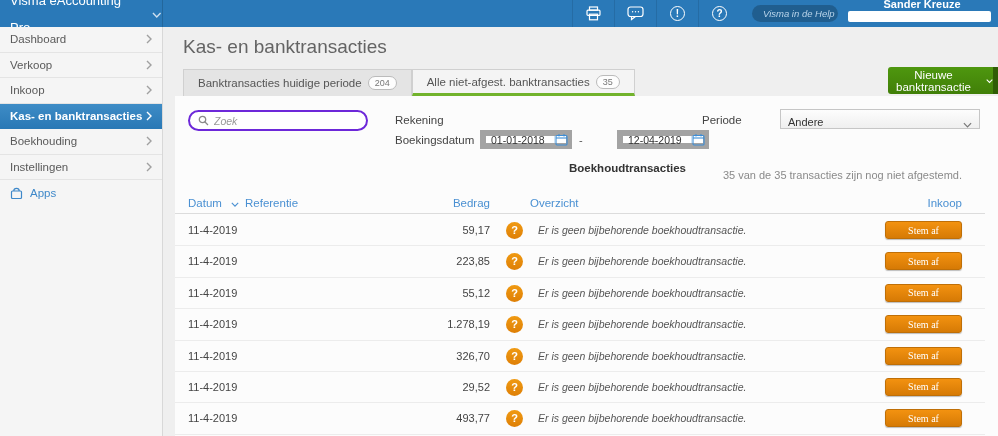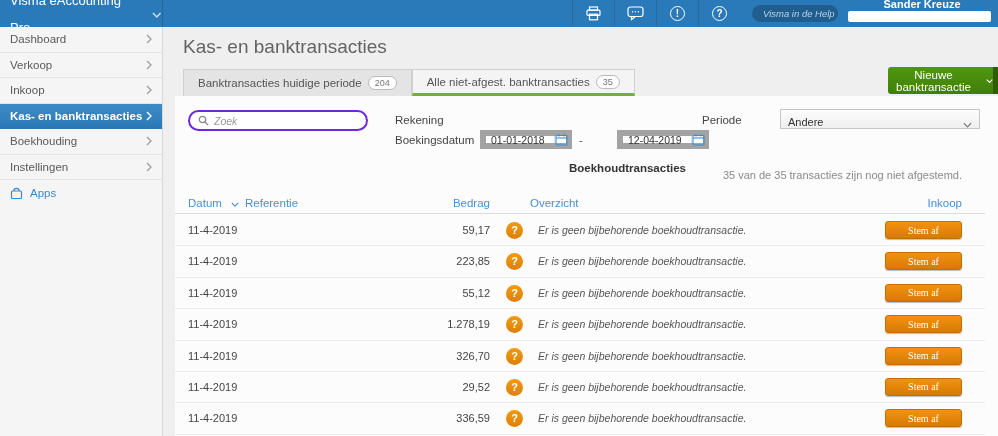--- a/index.html
+++ b/index.html
@@ -274,21 +274,21 @@
         </div>
         <div class="trow">
           <span class="c-date">11-4-2019</span>
           <span class="c-amount">29,52</span>
           <span class="q-badge">?</span>
           <span class="c-overview">Er is geen bijbehorende boekhoudtransactie.</span>
           <button class="stemaf">Stem af</button>
         </div>
         <div class="trow">
           <span class="c-date">11-4-2019</span>
-          <span class="c-amount">336,59</span>
+          <span class="c-amount">493,77</span>
           <span class="q-badge">?</span>
           <span class="c-overview">Er is geen bijbehorende boekhoudtransactie.</span>
           <button class="stemaf">Stem af</button>
         </div>
       </div>
   </div>
 
 </div>
 
 </body></html>

